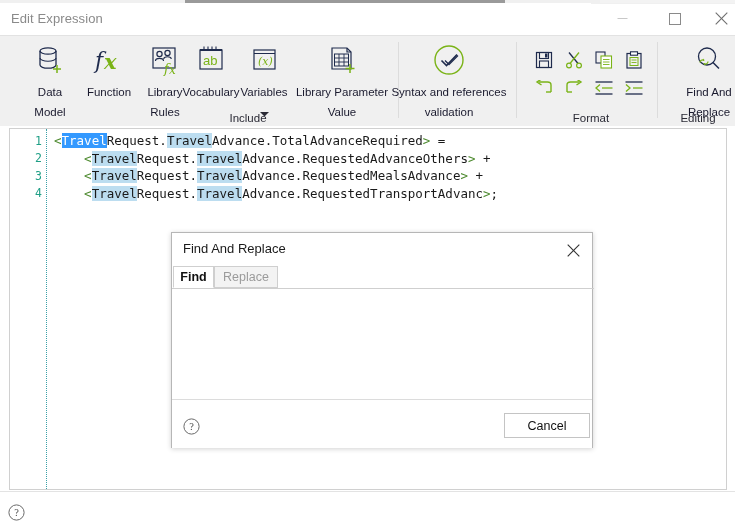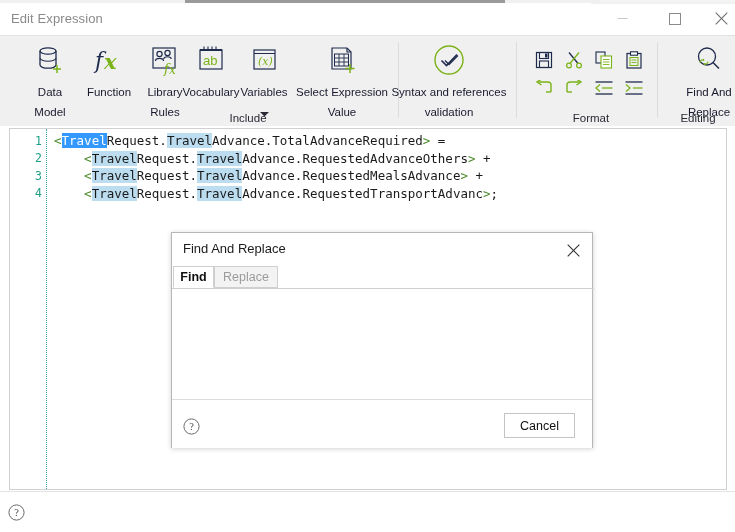--- a/index.html
+++ b/index.html
@@ -215,21 +215,21 @@
   }
   .modal-footer {
     position: absolute; left: 0px; top: 166px; width: 420px; height: 48px;
     background: #ffffff;
     border-top: 1px solid #dcdcdc;
   }
   .modal-help {
     position: absolute; left: 11px; top: 18px;
   }
   #btn-cancel-dlg {
-    position: absolute; left: 332px; top: 13px; width: 71px; height: 25px;
+    position: absolute; left: 332px; top: 13px; width: 86px; height: 25px;
   }
 </style>
 </head>
 <body>
 
 <div id="app">
 
   <div class="behind-strip"></div>
   <div class="behind-line"></div>
   <div class="behind-line2"></div>
@@ -338,21 +338,21 @@
               <path d="M21 4 L21 8 L25 8" fill="none" stroke="#1f2b4d" stroke-width="1.2"></path>
               <rect x="8.5" y="10" width="14" height="12" fill="none" stroke="#1f2b4d" stroke-width="1"></rect>
               <line x1="8.5" y1="14" x2="22.5" y2="14" stroke="#1f2b4d" stroke-width="0.9"></line>
               <line x1="8.5" y1="18" x2="22.5" y2="18" stroke="#1f2b4d" stroke-width="0.9"></line>
               <line x1="13" y1="10" x2="13" y2="22" stroke="#1f2b4d" stroke-width="0.9"></line>
               <line x1="18" y1="10" x2="18" y2="22" stroke="#1f2b4d" stroke-width="0.9"></line>
               <line x1="24" y1="20" x2="24" y2="29" stroke="#7ab317" stroke-width="1.5"></line>
               <line x1="19.5" y1="24.5" x2="28.5" y2="24.5" stroke="#7ab317" stroke-width="1.5"></line>
             </svg>
           </div>
-          <div class="rlabel">Select Expression
+          <div class="rlabel">Library Parameter
 Value</div>
         </div>
 
         <div class="grouplabel" style="left:184px; width:110px;">Include</div>
       </div>
 
       <div class="rsep" style="left:389px;"></div>
 
       <div class="rgroup" style="left:375px; width:130px;">
         <div class="rbtn" style="left:0px; width:130px;">

